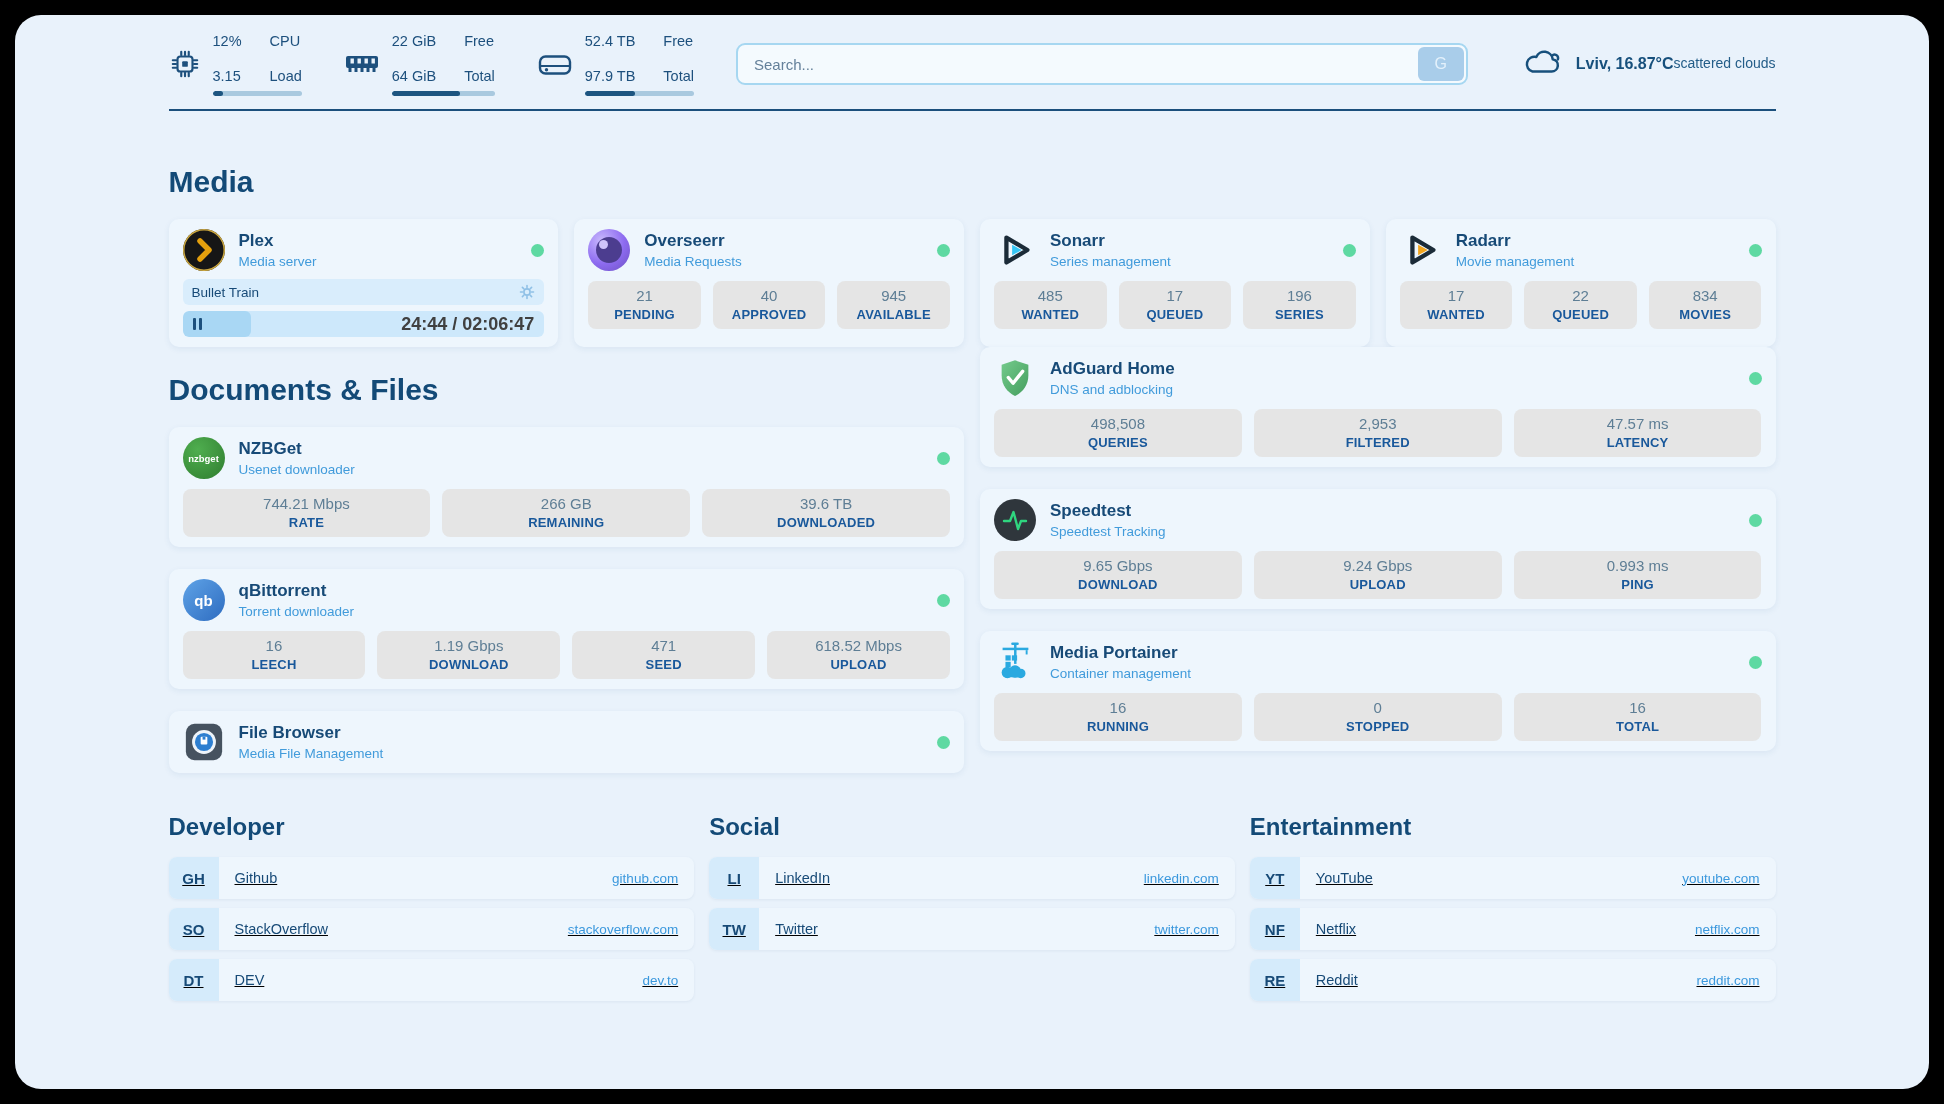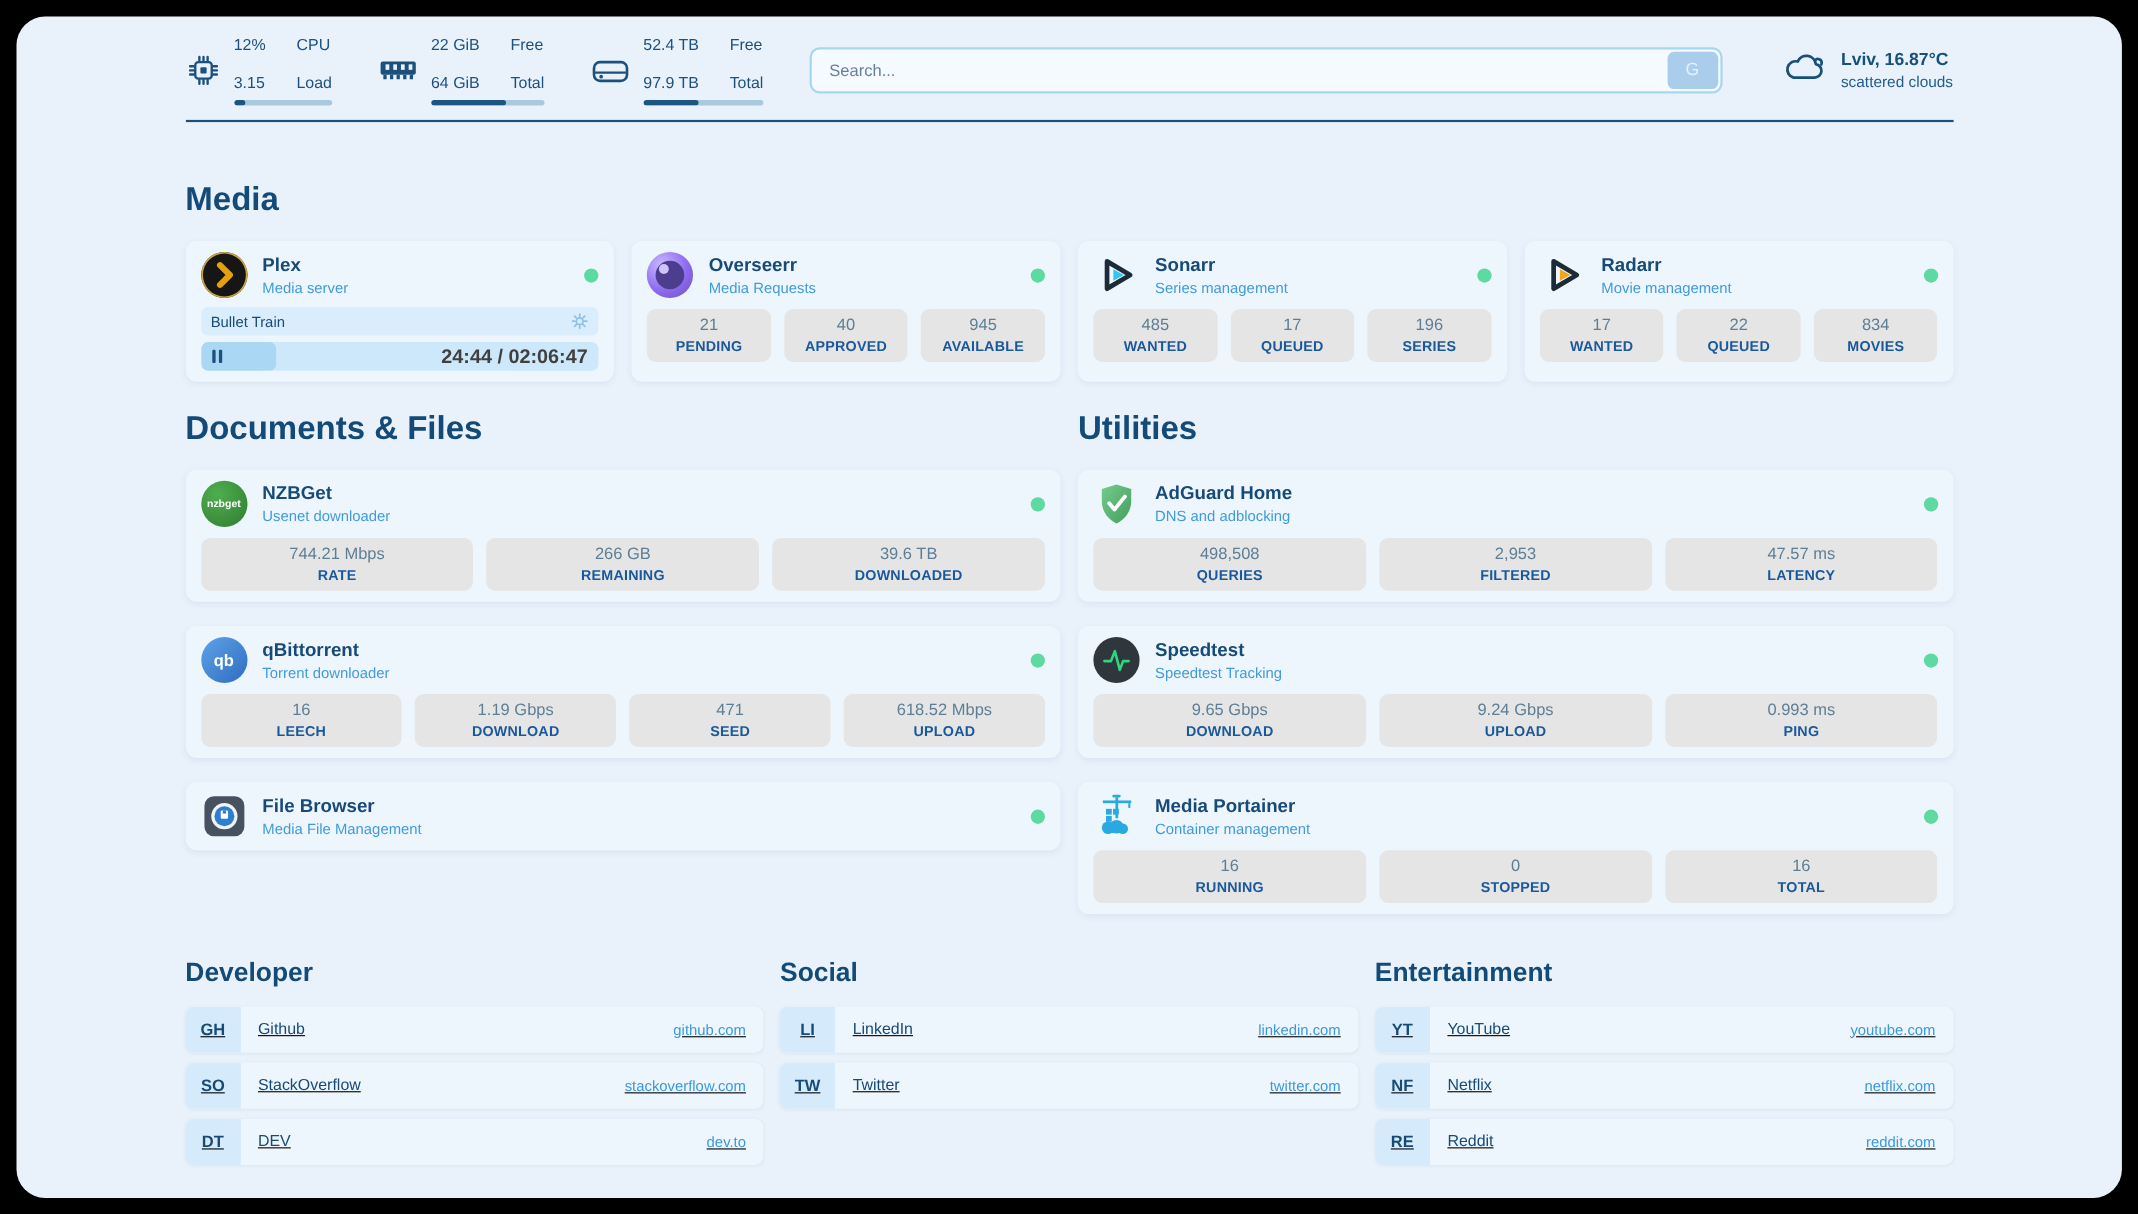--- a/index.html
+++ b/index.html
@@ -15,21 +15,21 @@
   .res-col{display:flex;flex-direction:column;line-height:1.3;font-size:14.5px;color:#1d507d;font-weight:500;gap:16px;}
   .res-bar{margin-top:6px;height:5px;border-radius:3px;background:#a9c9df;overflow:hidden;}
   .res-fill{height:100%;background:#1d5580;border-radius:3px;}
   .search-wrap{flex:1;margin:0 54px 0 42px;position:relative;}
   .search-input{width:100%;box-sizing:border-box;height:42px;border:2px solid #a6d7f1;border-radius:9px;
     background:#f4fafe;font-size:15px;color:#1d507d;padding:0 62px 0 16px;outline:none;font-family:inherit;}
   .search-input::placeholder{color:#64809a;}
   .g-btn{position:absolute;right:4px;top:4px;bottom:4px;width:46px;background:#a9cdea;color:#e4f1fb;
     border:none;border-radius:6px;font-size:16px;display:flex;align-items:center;justify-content:center;cursor:pointer;}
   .weather{display:flex;align-items:center;gap:12px;}
-  .weather-text{display:flex;flex-direction:column;line-height:1.3;}
+  .weather-text{display:flex;line-height:1.3;}
   .weather-main{font-size:16px;font-weight:600;color:#17507c;}
   .weather-sub{font-size:14px;color:#235d88;}
   .divider{height:2px;background:#1b4f7c;margin-top:14px;}
 
   
   .section-title{font-size:30px;font-weight:600;color:#134a77;margin:54px 0 20px 0;}
   .section-title.small{font-size:24px;margin:54px 0 16px 0;}
   .row4{display:grid;grid-template-columns:repeat(4,1fr);gap:16px;}
   .twocol{display:grid;grid-template-columns:1fr 1fr;gap:16px;align-items:start;}
   .col-stack{display:flex;flex-direction:column;gap:22px;}
@@ -396,21 +396,20 @@
             <div class="app-text">
               <span class="app-name">File Browser</span>
               <span class="app-sub">Media File Management</span>
             </div>
             <span class="dot"></span>
           </div>
         </div>
       </div>
 
       <div class="col-stack">
-        <div class="section-title">Utilities</div>
 
         <div class="card">
           <div class="card-head">
             <span class="app-icon">
               <svg width="44" height="44" viewBox="0 0 44 44">
                 <defs>
                     <linearGradient id="ag" x1="0" y1="0" x2="1" y2="1">
                   <stop offset="0" stop-color="#74cb8c"></stop>
                       <stop offset="1" stop-color="#459e5e"></stop>
                     </linearGradient>

